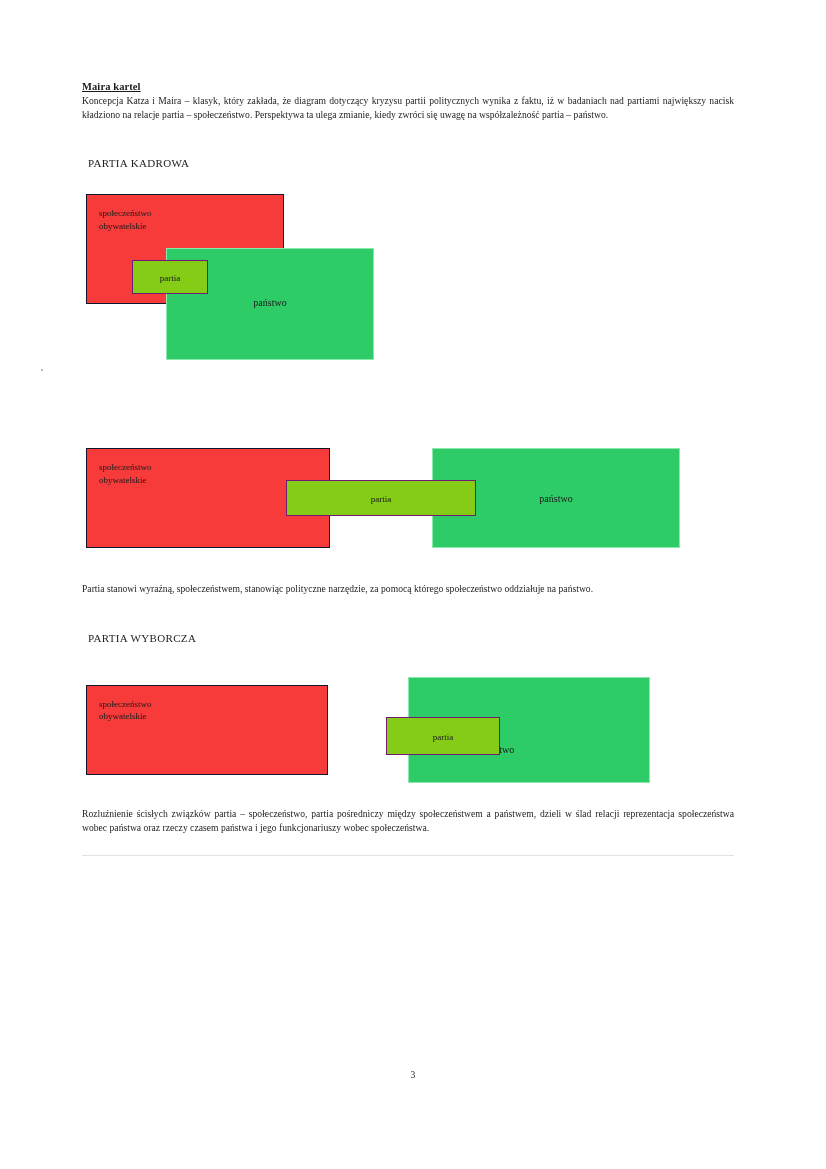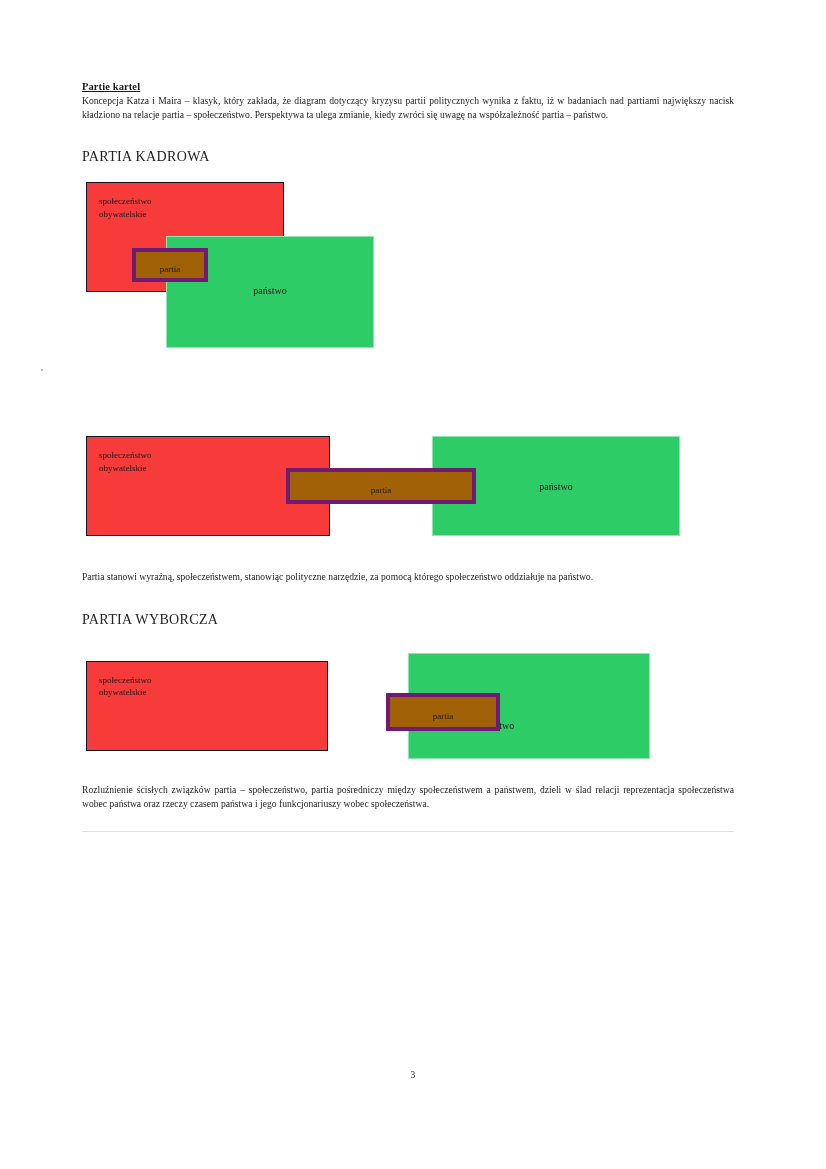--- a/index.html
+++ b/index.html
@@ -44,24 +44,24 @@
   .para {
     font-size: 9.6px;
     line-height: 14.2px;
     text-align: justify;
     margin: 0;
     letter-spacing: 0.02px;
     color: #232323;
   }
 
   .section-label {
-    font-size: 14px;
+    font-size: 11px;
     line-height: 14px;
     letter-spacing: 0.35px;
-    margin: 0;
+    margin: 6px;
     color: #232323;
   }
 
   .spacer-lg { height: 28px; }
   .spacer-md { height: 20px; }
   .spacer-sm { height: 12px; }
 
   .rule {
     border: 0;
     border-top: 1px solid #e2e2e2;
@@ -98,22 +98,22 @@
 
   .box-society {
     background: #f73a3a;
     border: 1px solid #0f172a;
   }
   .box-state {
     background: #2ecc66;
     border: 1px solid #8ce8ae;
   }
   .box-party {
-    background: #a16207;
-    border: 4px solid #701a75;
+    background: #84cc16;
+    border: 1px solid #701a75;
     text-decoration: underline;
   }
 
   .box-society .label {
     position: absolute;
     left: 12px;
     top: 12px;
     white-space: pre-line;
     font-size: 9px;
     line-height: 12.5px;
@@ -163,21 +163,21 @@
     background: #b9b9b9;
   }
 </style>
 </head>
 <body>
 
 <div class="page">
 
   <div class="content">
 
-    <h1 class="heading">Partie kartel</h1>
+    <h1 class="heading">Maira kartel</h1>
 
     <p class="para">Koncepcja Katza i Maira – klasyk, który zakłada, że diagram dotyczący kryzysu partii politycznych wynika z faktu, iż w badaniach nad partiami największy nacisk kładziono na relacje partia – społeczeństwo. Perspektywa ta ulega zmianie, kiedy zwróci się uwagę na współzależność partia – państwo.</p>
 
     <div class="spacer-lg"></div>
 
     <p class="section-label">PARTIA KADROWA</p>
 
     <div class="spacer-sm"></div>
 
     <div class="diagram d1">

